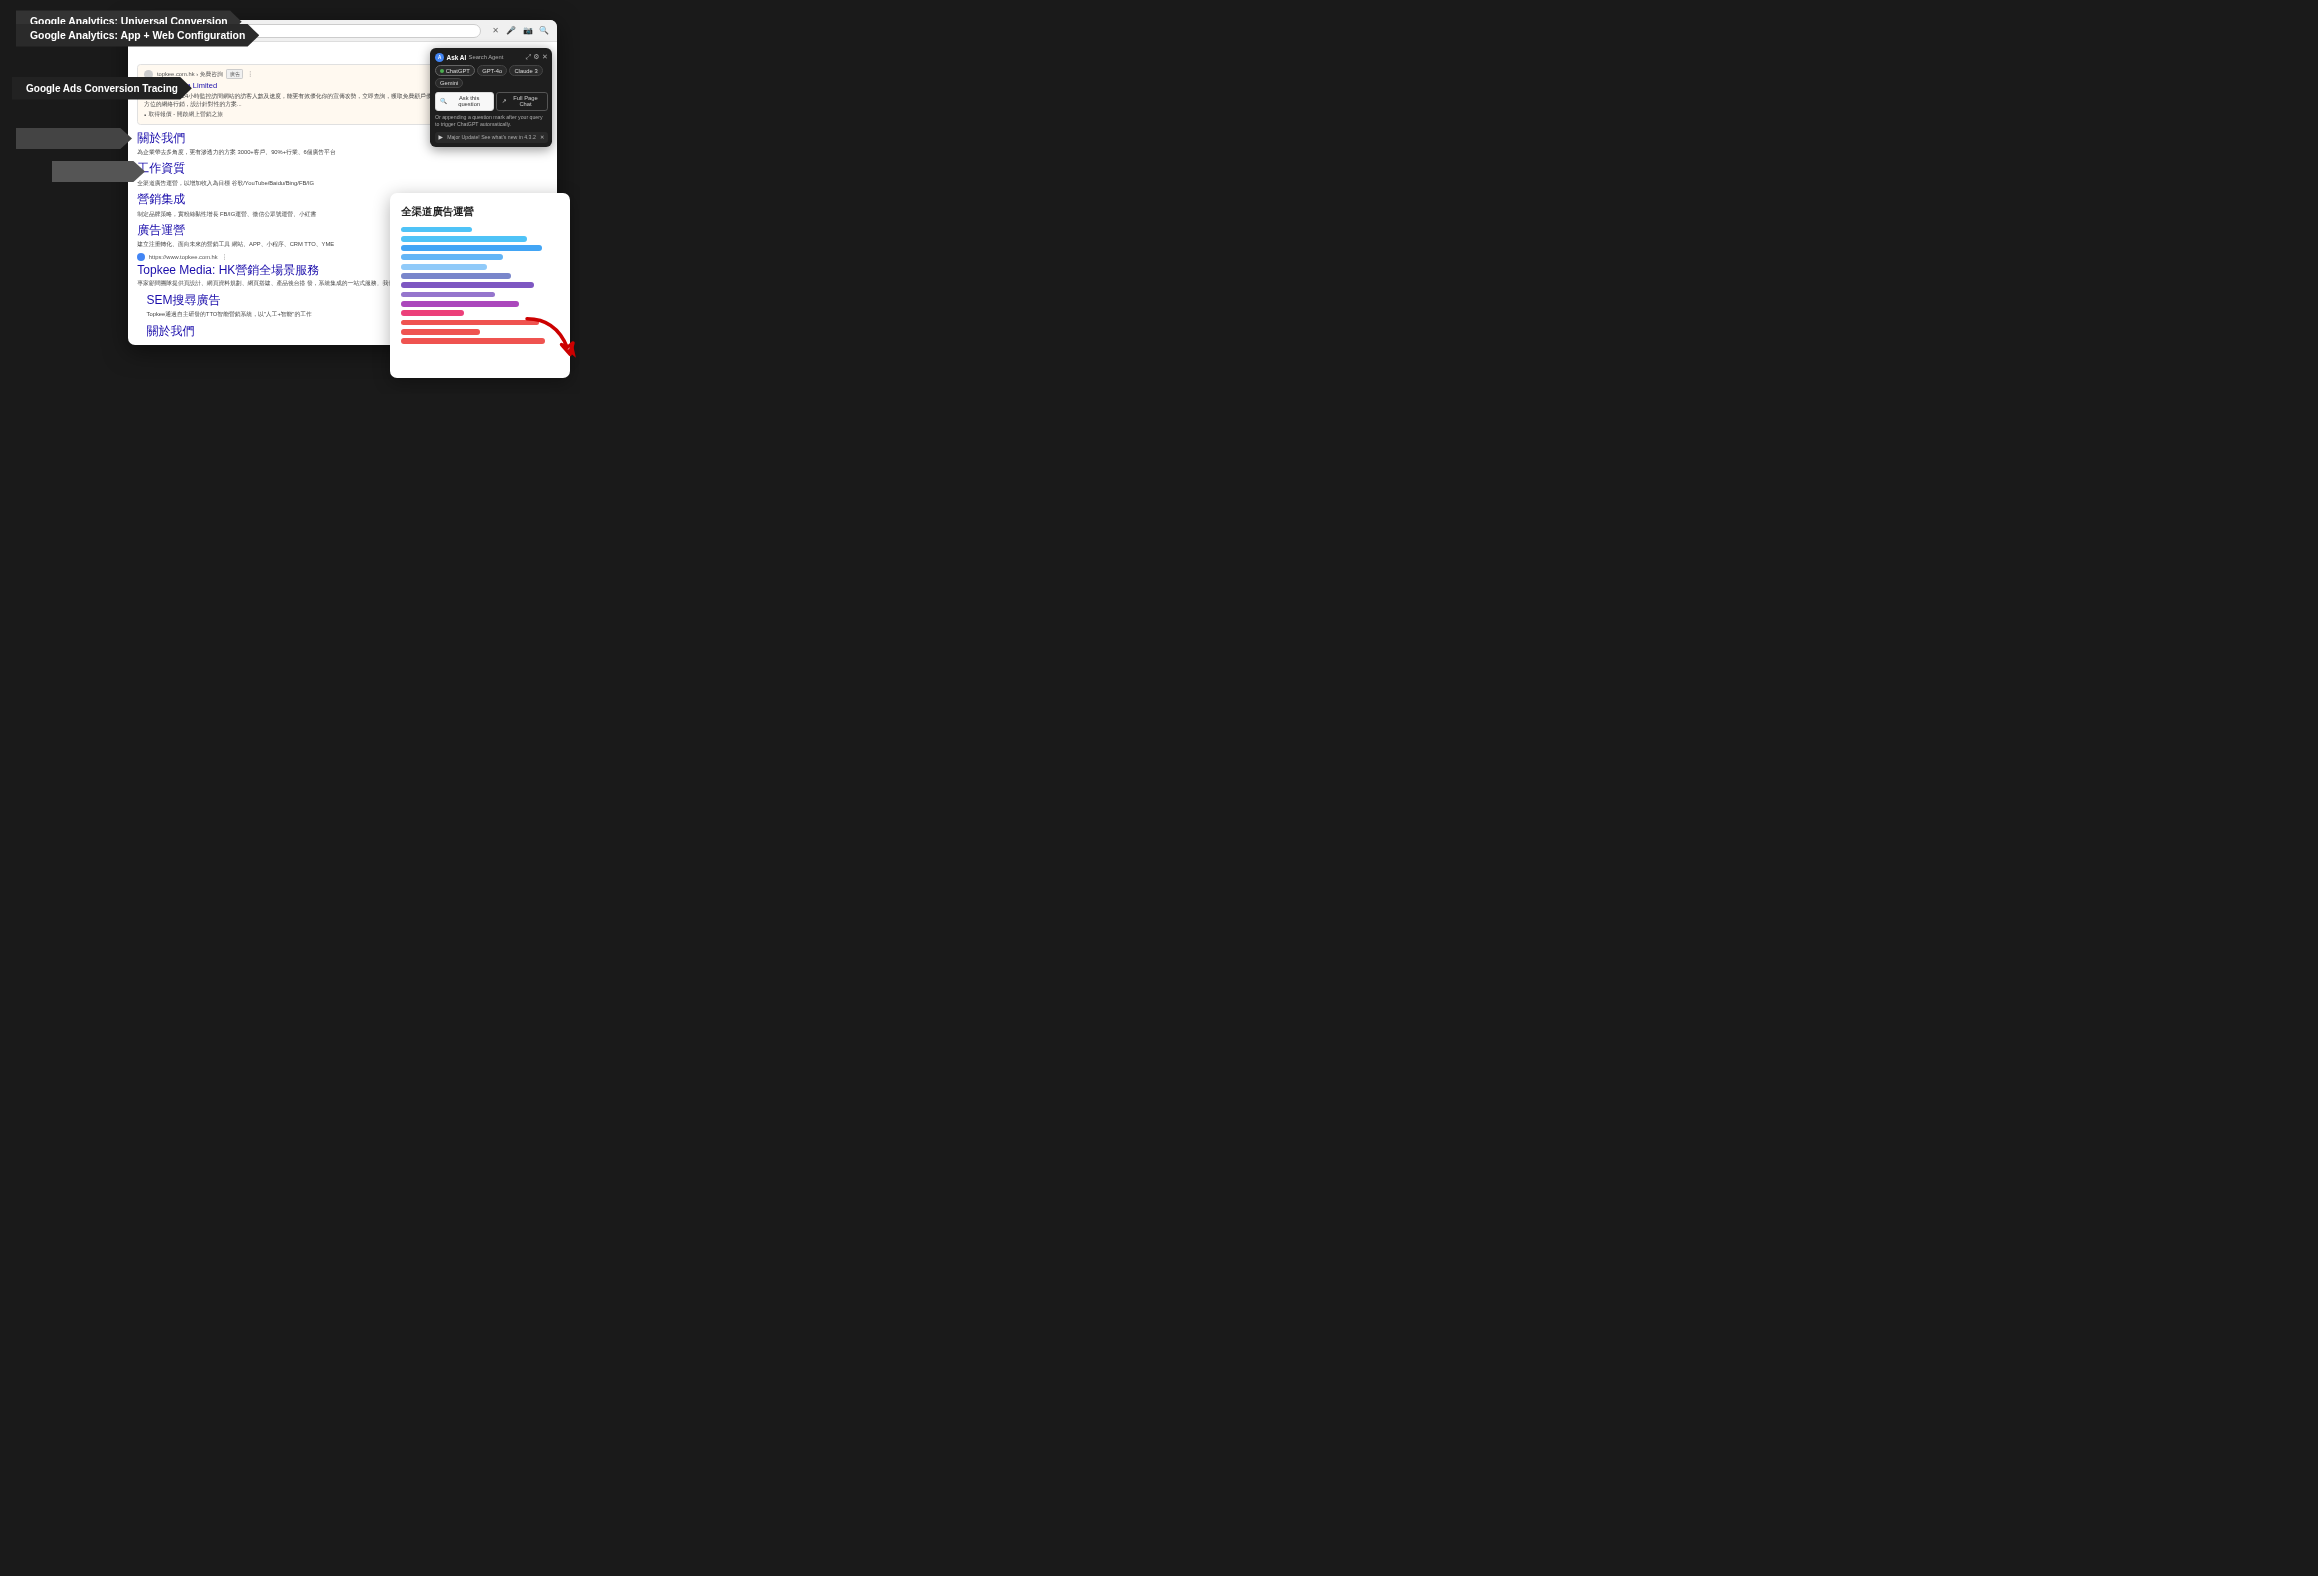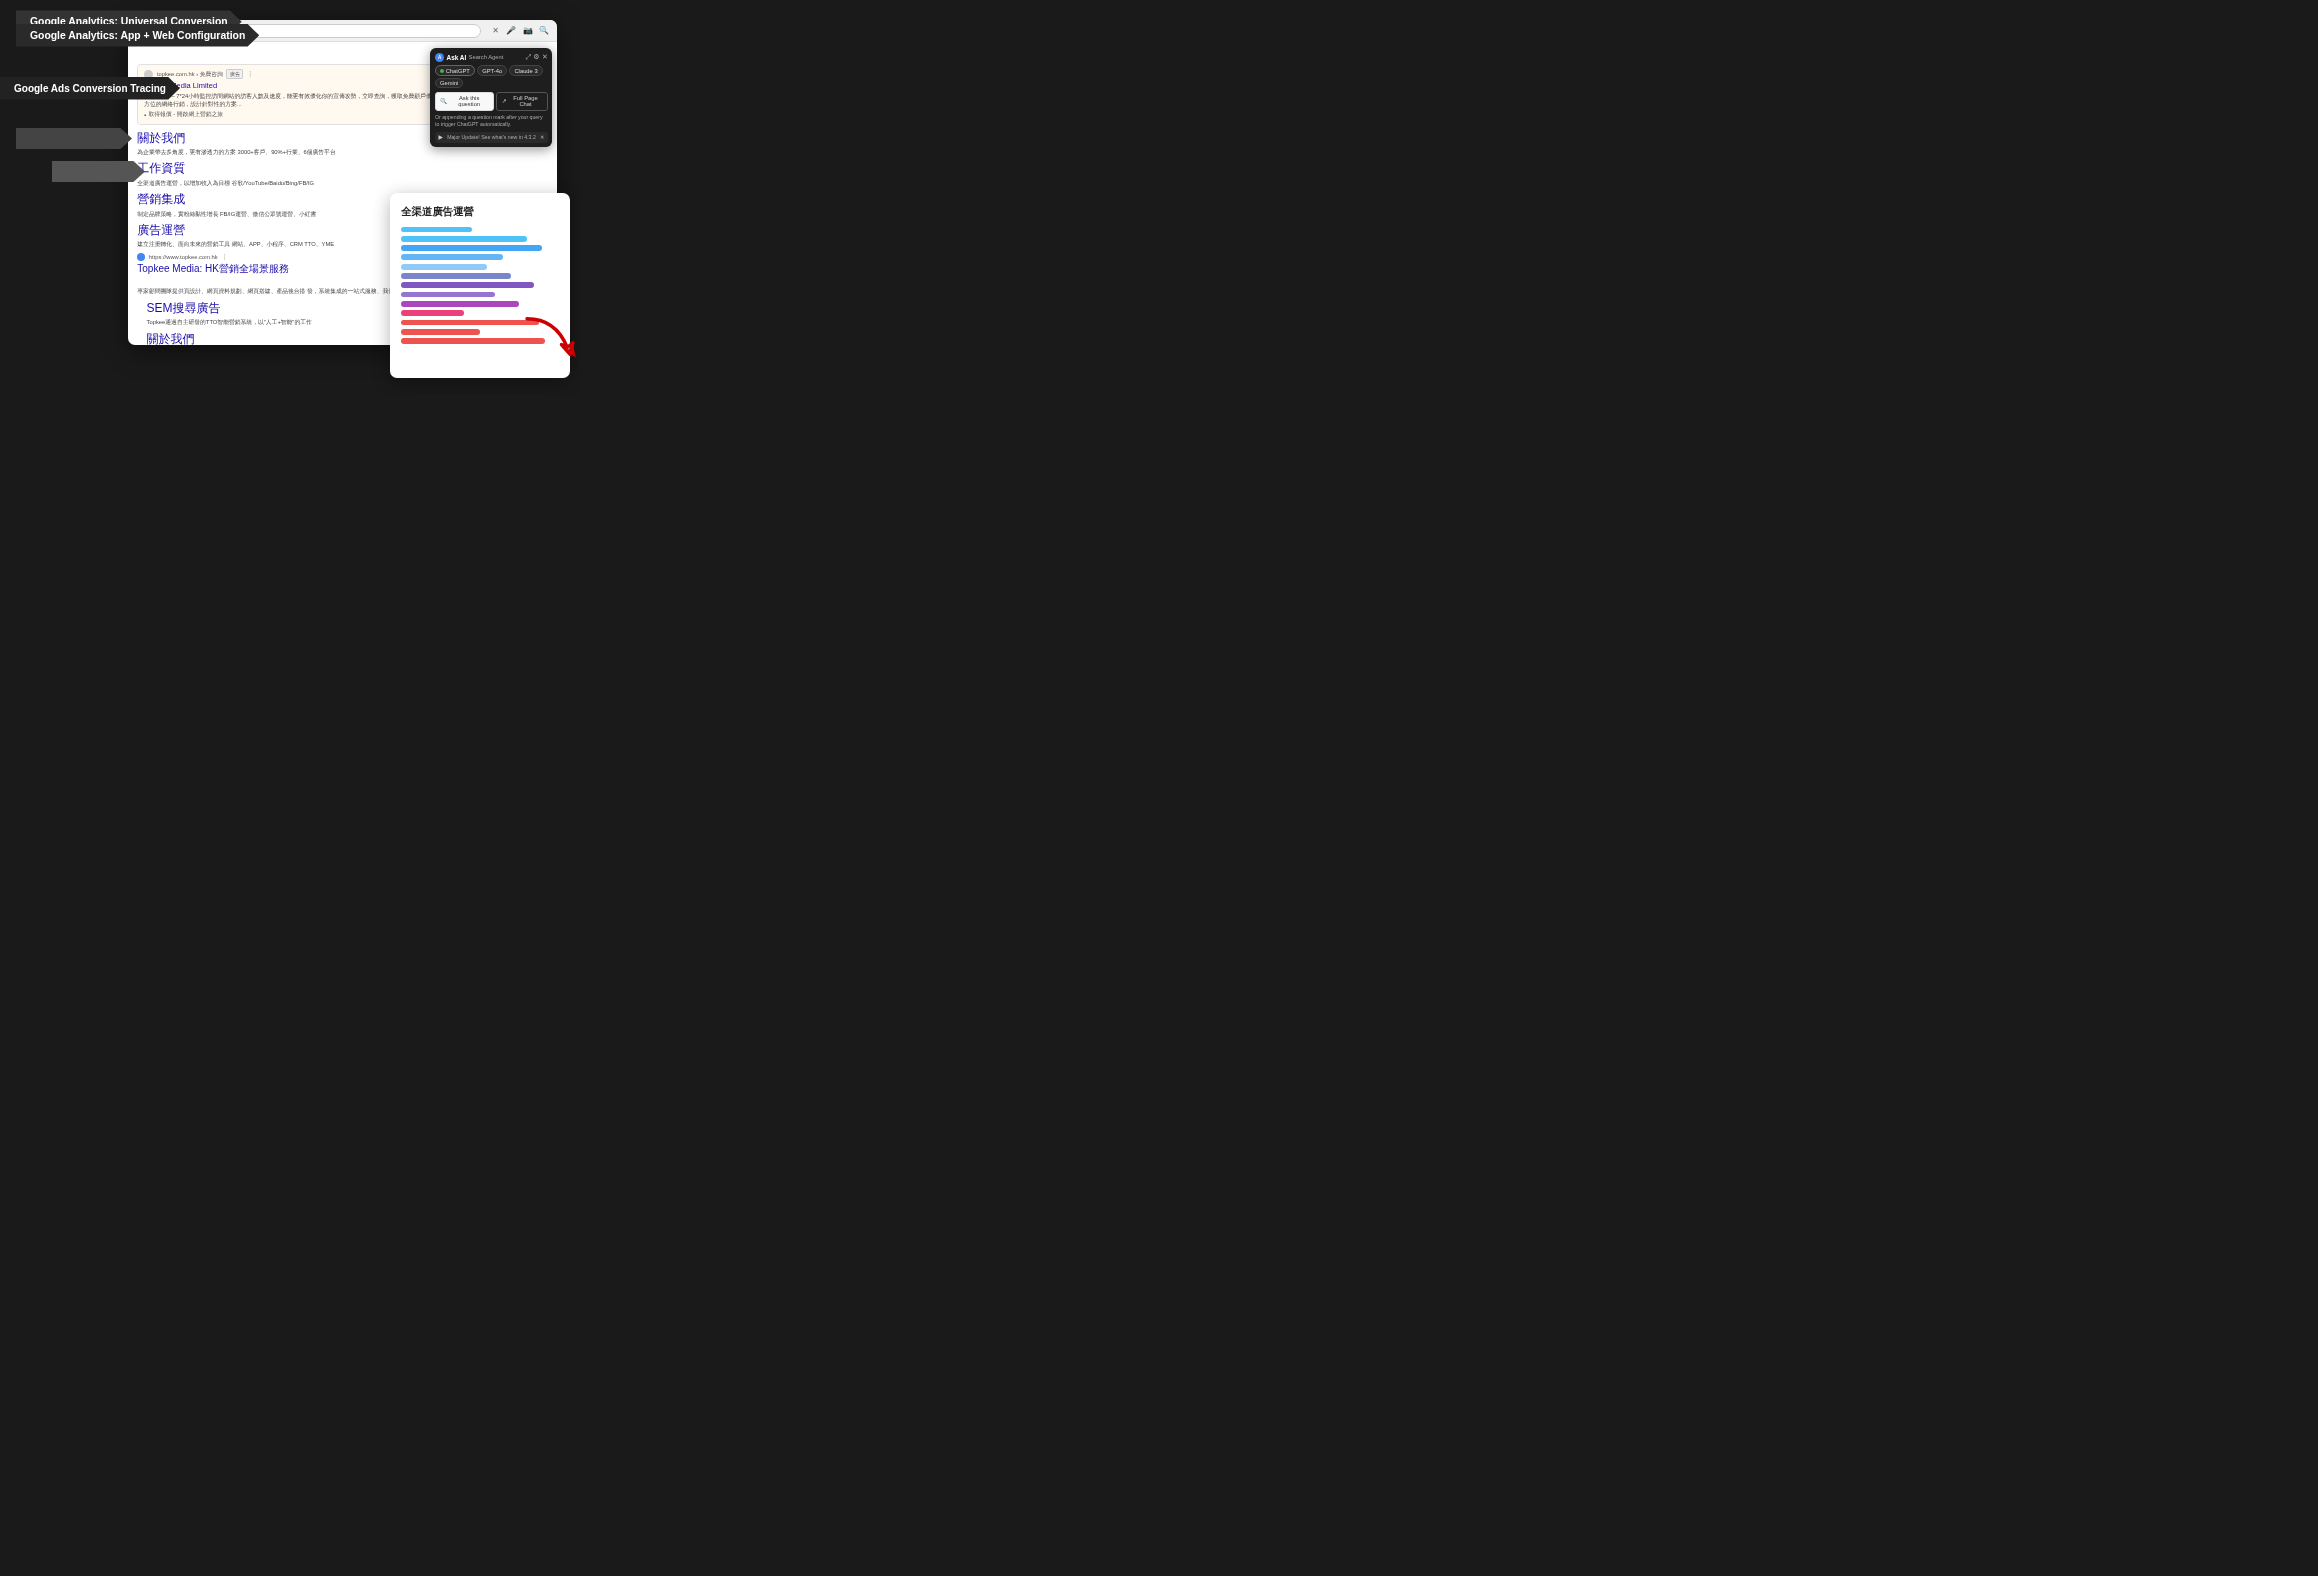--- a/index.html
+++ b/index.html
@@ -25,21 +25,21 @@
       font-size: 10.4px;
       font-weight: 600;
       padding: 5.8px 14px;
       clip-path: polygon(0 0, calc(100% - 11.6px) 0, 100% 50%, calc(100% - 11.6px) 100%, 0 100%);
       white-space: nowrap;
     }
     .arrow-label-1 { top: 10.4px; left: 16px; }
     .arrow-label-1 .label-box { background: #333; }
     .arrow-label-2 { top: 24px; left: 16px; }
     .arrow-label-2 .label-box { background: #2a2a2a; }
-    .arrow-label-3 { top: 77px; left: 0px; }
+    .arrow-label-3 { top: 77px; left: 12px; }
     .arrow-label-3 .label-box { background: #222; font-size: 10px; }
     .arrow-label-4 { top: 128px; left: 16px; }
     .arrow-label-4 .label-box { background: #444; width: 116px; height: 21px; }
     .arrow-label-5 { top: 161px; left: 52px; }
     .arrow-label-5 .label-box { background: #555; width: 93px; height: 21px; }
 
     
     .browser-window {
       position: absolute;
       top: 20px;
@@ -138,21 +138,21 @@
       margin-bottom: 1.2px;
       cursor: pointer;
     }
     .result-section-desc { font-size: 5.8px; color: #444; line-height: 1.4; }
 
     .organic-result { margin: 3.5px 0; }
     .organic-header { display: flex; align-items: center; gap: 3.5px; margin-bottom: 1.2px; }
     .organic-icon { width: 8px; height: 8px; background: #4285f4; border-radius: 50%; display: flex; align-items: center; justify-content: center; }
     .organic-url { font-size: 5.8px; color: #555; }
     .organic-more { color: #666; font-size: 6.4px; cursor: pointer; }
-    .organic-title { color: #1a0dab; font-size: 10px; font-weight: 500; margin-bottom: 11px; cursor: pointer; }
+    .organic-title { color: #1a0dab; font-size: 12px; font-weight: 500; margin-bottom: 0; cursor: pointer; }
     .organic-desc { font-size: 5.8px; color: #444; line-height: 1.4; }
 
     
     .ai-panel {
       position: absolute;
       top: 28px;
       right: 4.6px;
       width: 122px;
       background: #1e1e1e;
       border-radius: 5.8px;

